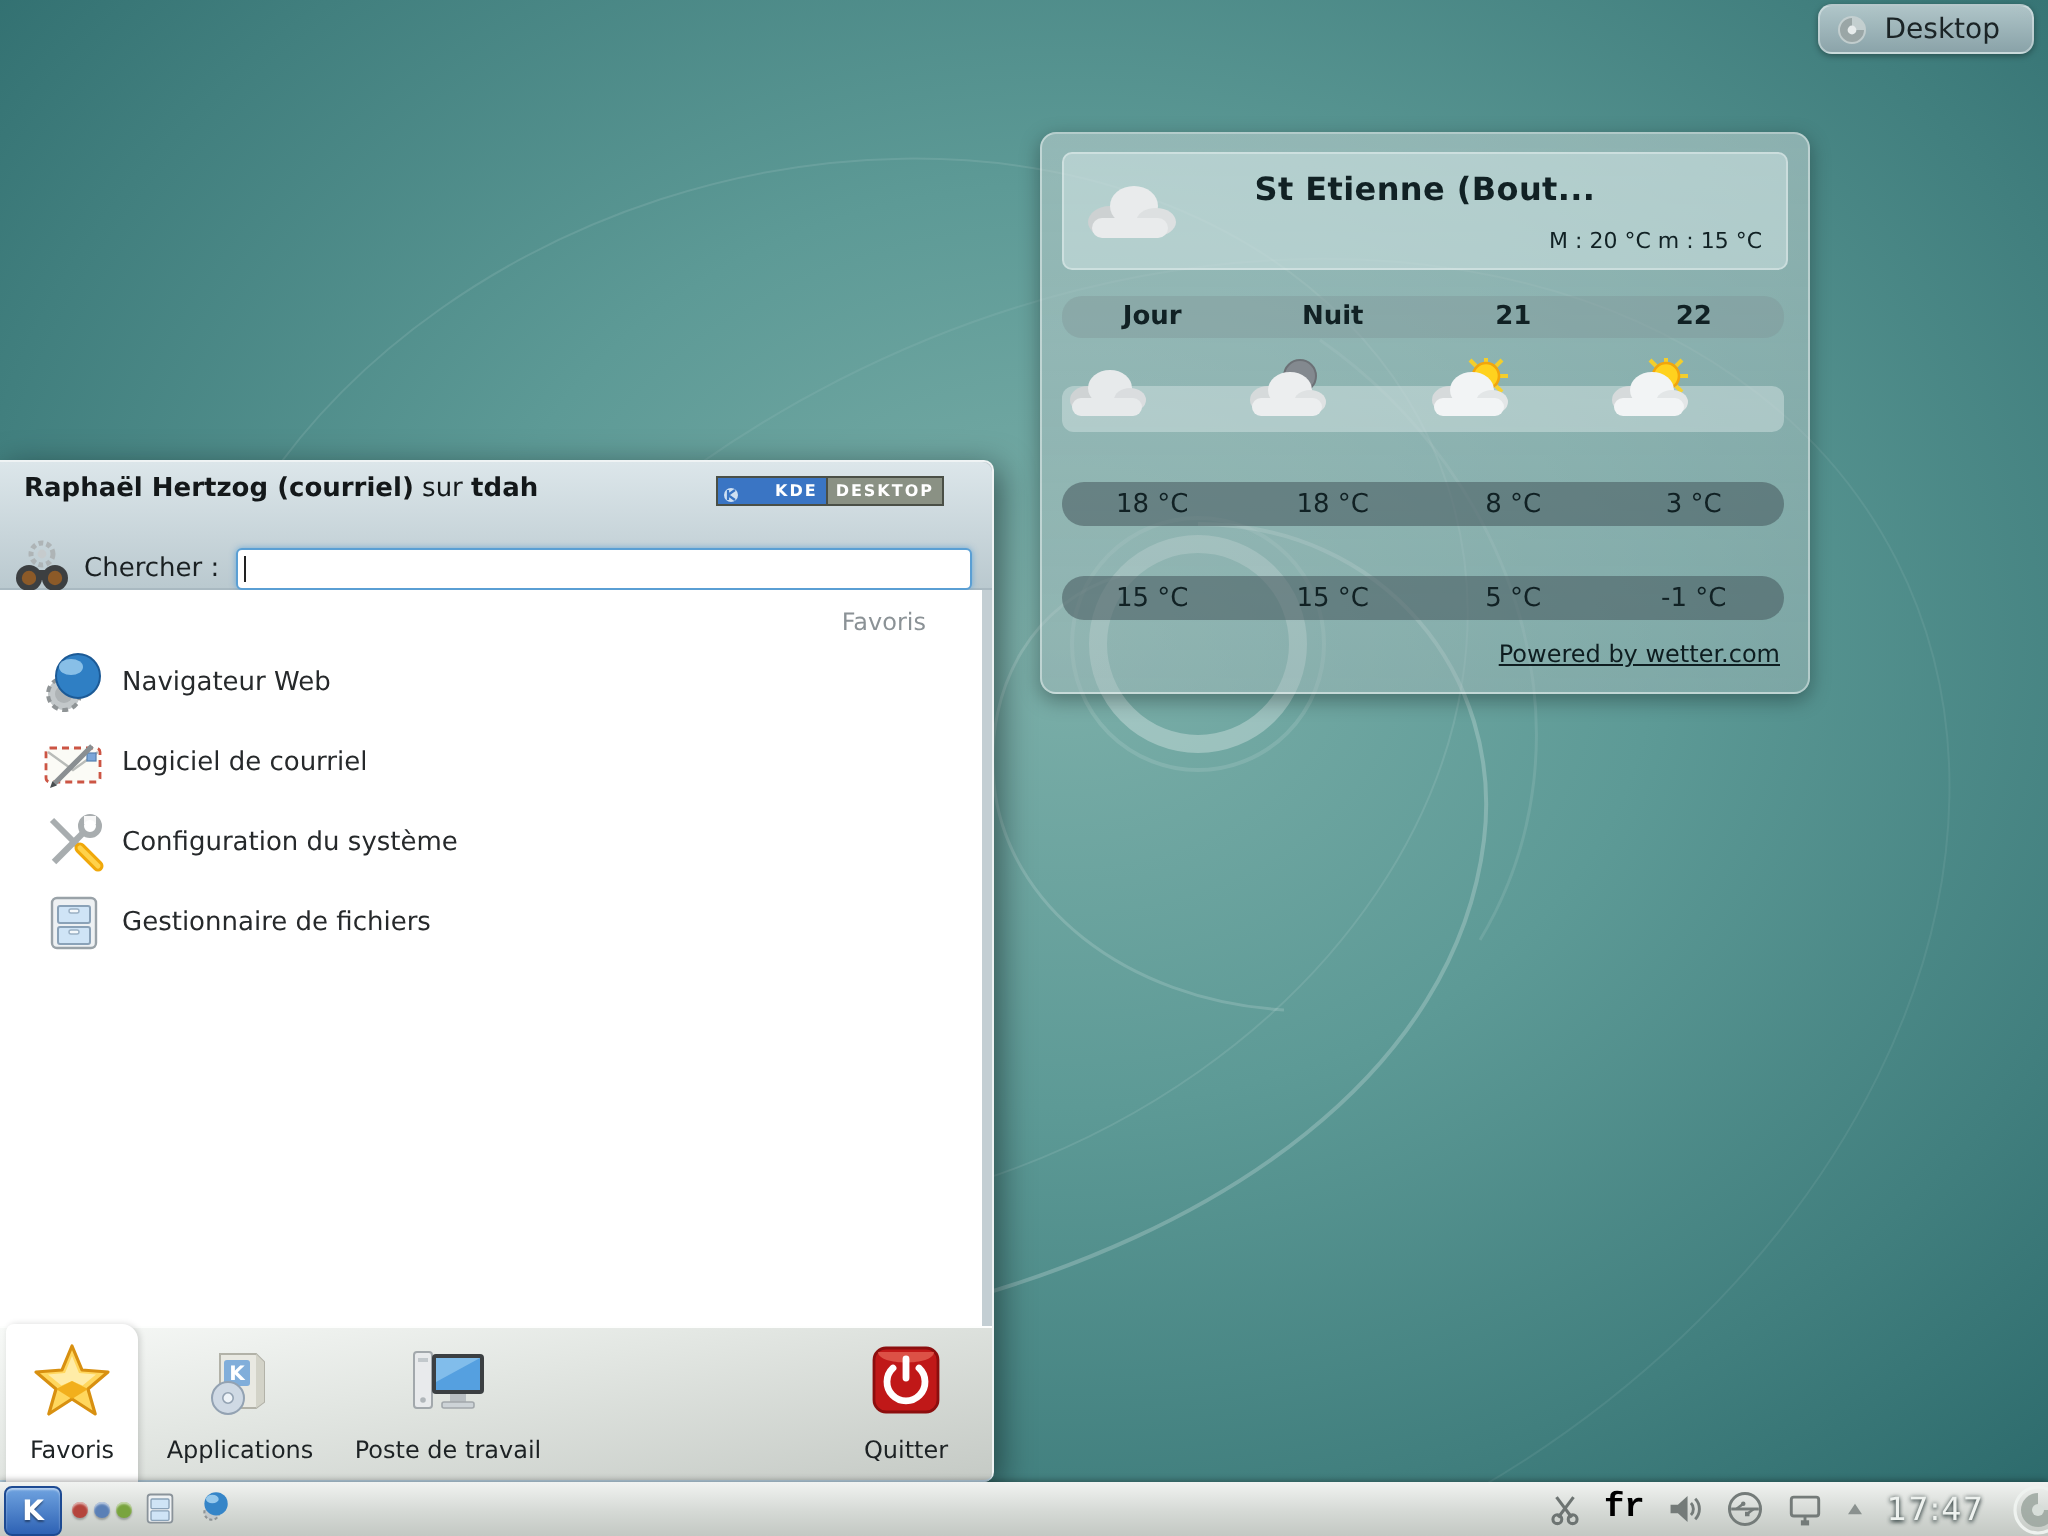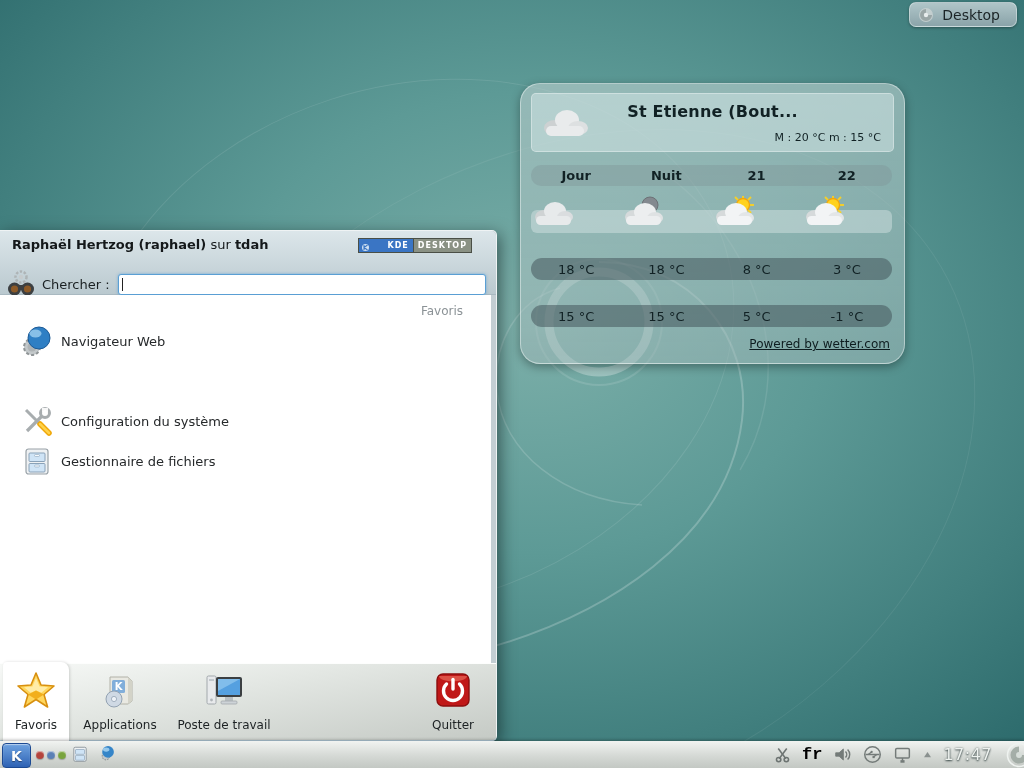--- a/index.html
+++ b/index.html
@@ -19,23 +19,23 @@
   #desktop-toolbox{
     position:absolute;top:2px;right:7px;height:23px;
     display:flex;align-items:center;gap:8px;padding:0 16px 0 8px;
     background:linear-gradient(rgba(196,210,214,.85),rgba(152,170,177,.85));
     border:1px solid rgba(235,245,245,.45);border-radius:7px;
     box-shadow:0 1px 3px rgba(0,0,0,.35);
     color:#1b2426;font-size:14px;cursor:default;
   }
   
   #weather{
-    position:absolute;left:520px;top:83px;width:383px;height:279px;
+    position:absolute;left:520px;top:66px;width:383px;height:279px;
     background:linear-gradient(rgba(186,206,205,.6),rgba(160,184,184,.52));
-    border:1px solid rgba(255,255,255,.42);border-radius:20px;
+    border:1px solid rgba(255,255,255,.42);border-radius:8px;
     box-shadow:0 3px 10px rgba(0,10,10,.35);
     color:#112124;
   }
   .wx-header{
     position:absolute;left:10px;top:9px;width:361px;height:57px;
     background:rgba(214,231,231,.5);border:1px solid rgba(255,255,255,.35);
     border-radius:5px;
   }
   .wx-title{position:absolute;left:0;right:0;top:8px;text-align:center;
     font-weight:bold;font-size:16px;letter-spacing:.2px;}
@@ -259,21 +259,21 @@
     <span>5 °C</span>
     <span>-1 °C</span>
   </div>
 
   <a class="wx-link">Powered by wetter.com</a>
 </div>
 
 <div id="kickoff">
   <div id="ko-header">
     <div id="ko-title">
-      <b>Raphaël Hertzog (raphael)</b>
+      <b>Raphaël Hertzog (courriel)</b>
       <span>sur</span>
       <b>tdah</b>
     </div>
     <div id="ko-badge">
       <span class="badge-k">
         <svg width="9" height="9" viewBox="0 0 9 9">
           <circle cx="4.5" cy="4.5" r="3.5" fill="#cfe0f2"></circle>
           <path d="M3 2 v5 M3 4.5 L6.5 2 M3 4.5 L6.5 7" stroke="#3a75c4" stroke-width="1.1" fill="none"></path>
         </svg>
         <span>KDE</span>
@@ -305,20 +305,30 @@
       <svg class="ico" viewBox="0 0 32 32">
         <circle cx="11" cy="22" r="8" fill="#c3c8ca" stroke="#8f9496" stroke-width="2" stroke-dasharray="3 2.2"></circle>
         <circle cx="11" cy="22" r="4.5" fill="#aeb3b5"></circle>
         <circle cx="18" cy="13" r="11" fill="#2f7fc4"></circle>
         <circle cx="18" cy="13" r="11" fill="none" stroke="#1c5a96" stroke-width="1"></circle>
         <ellipse cx="14.5" cy="8.5" rx="6" ry="4" fill="#9fd0f0" opacity=".8"></ellipse>
       </svg>
       <span class="lbl">Navigateur Web</span>
     </div>
 
+    <div class="ko-item" style="top:66px">
+      <svg class="ico" viewBox="0 0 32 32">
+        <rect x="2" y="9" width="27" height="17" rx="2" fill="#fbfbf6" stroke="#cc5544" stroke-width="1.4" stroke-dasharray="3.5 2.5"></rect>
+        <path d="M3 11 L15.5 20 L28 11" stroke="#b9bcb9" stroke-width="1.2" fill="none"></path>
+        <rect x="22.5" y="11.5" width="4.5" height="4" fill="#7aa6d8" stroke="#5580b0" stroke-width=".6"></rect>
+        <line x1="6" y1="27" x2="25" y2="8" stroke="#8a8f92" stroke-width="2.6"></line>
+        <path d="M4 29 l3.4-1.2 -2.2-2.2 Z" fill="#4a4e50"></path>
+      </svg>
+      <span class="lbl">Logiciel de courriel</span>
+    </div>
 
     <div class="ko-item" style="top:106px">
       <svg class="ico" viewBox="0 0 32 32">
         <line x1="5" y1="5" x2="20" y2="20" stroke="#a8adaf" stroke-width="3"></line>
         <line x1="19" y1="19" x2="28" y2="28" stroke="#f0a80a" stroke-width="5.5" stroke-linecap="round"></line>
         <line x1="19" y1="19" x2="28" y2="28" stroke="#ffd24a" stroke-width="2.5" stroke-linecap="round"></line>
         <circle cx="24" cy="8" r="4.5" fill="none" stroke="#a8adaf" stroke-width="3"></circle>
         <rect x="21" y="3" width="6" height="4" fill="#ffffff" opacity=".9"></rect>
         <line x1="21" y1="11" x2="6" y2="26" stroke="#a8adaf" stroke-width="3.2"></line>
       </svg>

